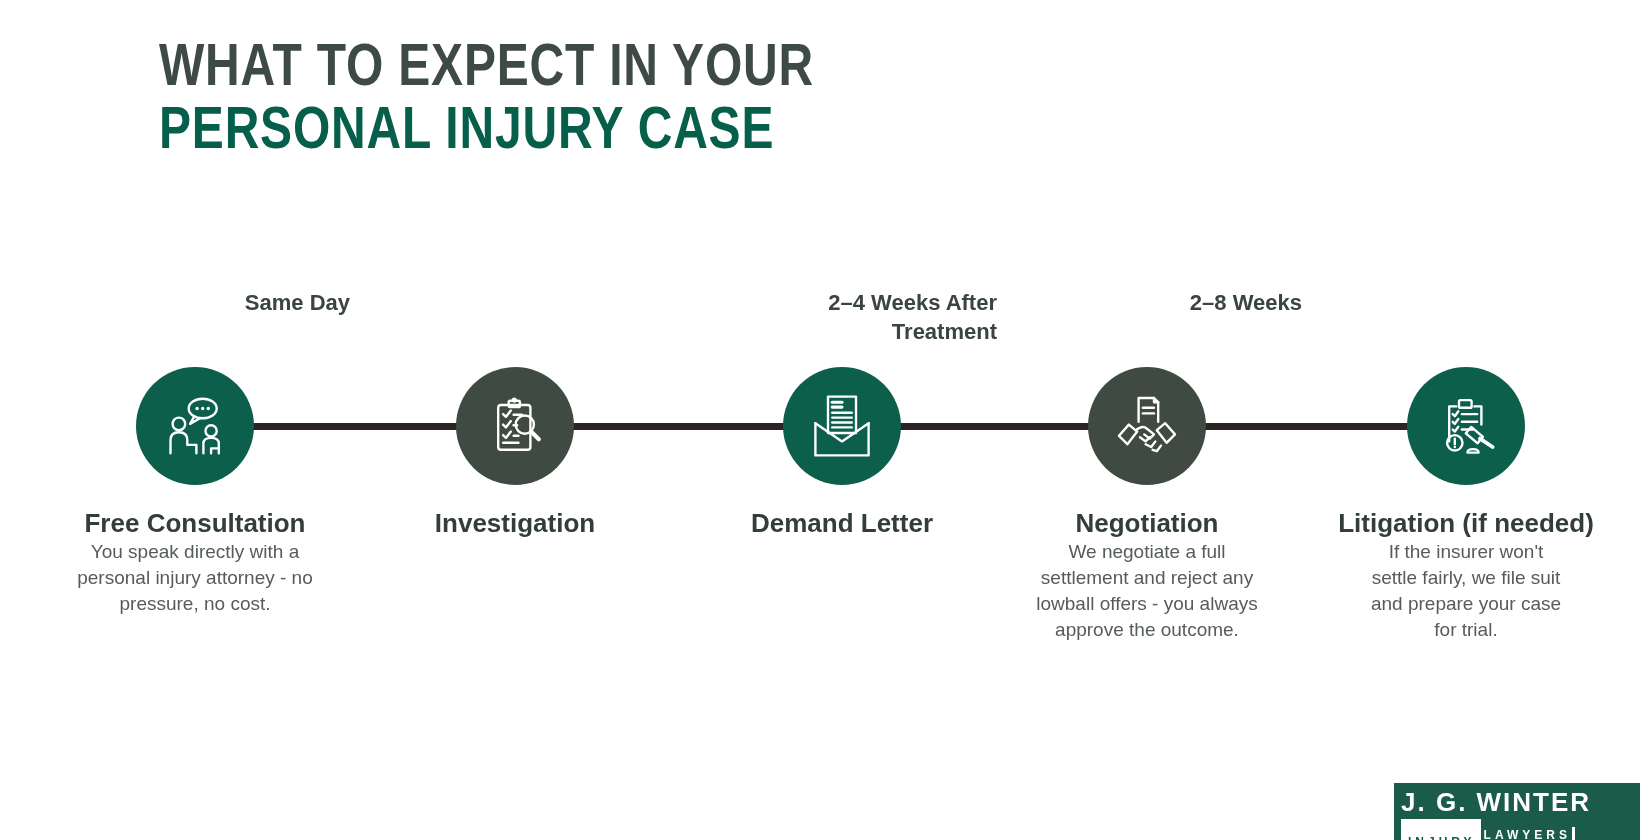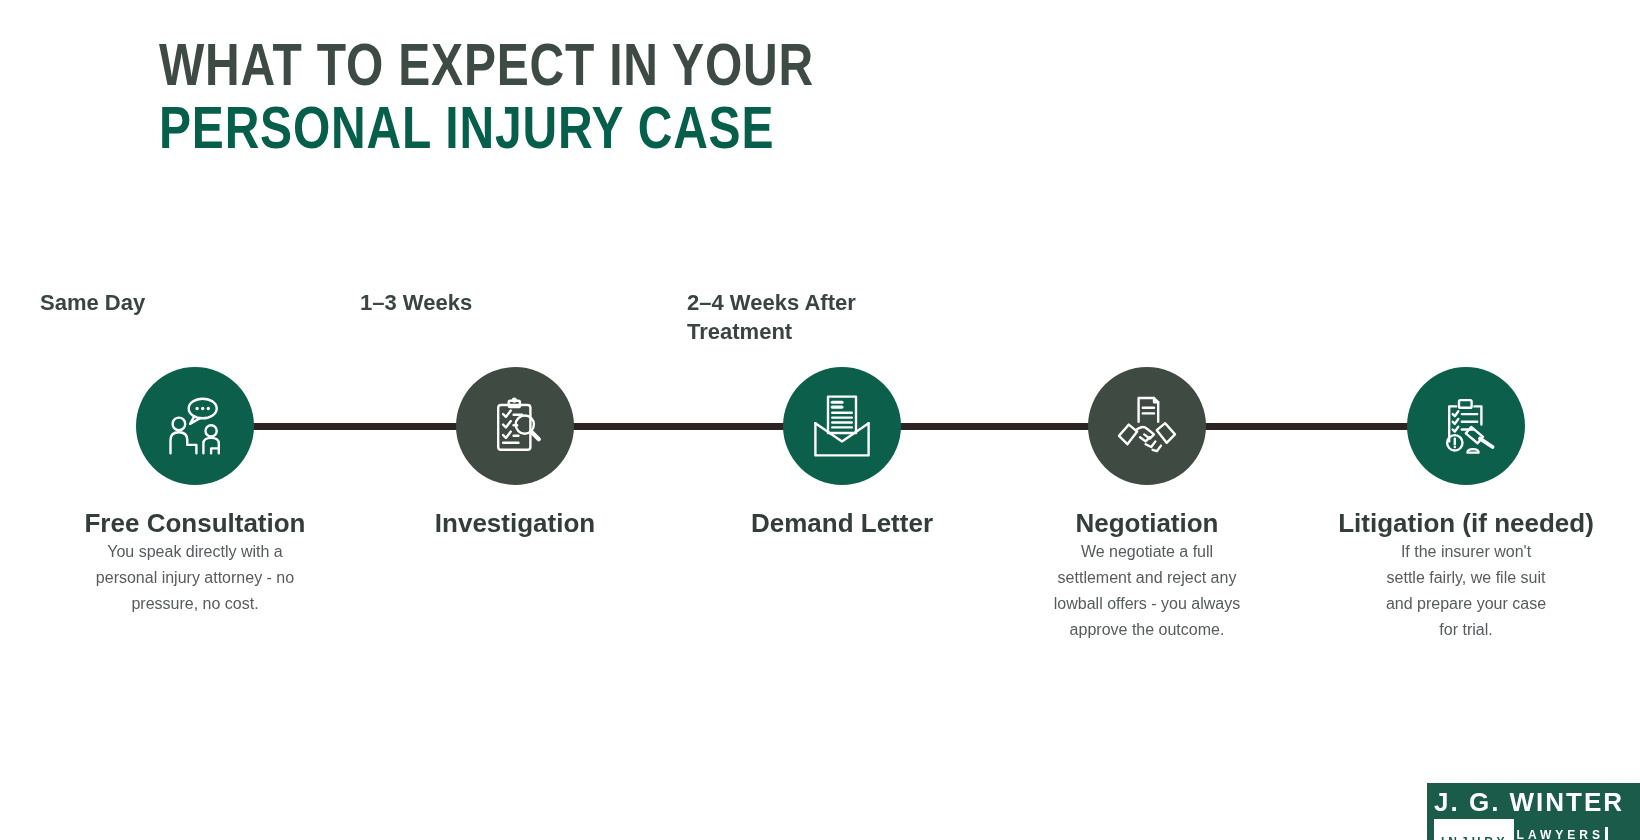--- a/index.html
+++ b/index.html
@@ -19,49 +19,49 @@
   .title-line.dark  { color:#3e4b44; }
   .title-line.green { color:#065f4b; }
   
   .timeline-line {
     position:absolute; top:423px; left:195px; width:1271px; height:7px;
     background:#2b2422; border-radius:2px;
   }
   .step { position:absolute; top:0; width:310px; height:840px; }
   .step-date {
     position:absolute; top:288px; left:0; width:100%;
-    text-align:left; font-weight:700; font-size:22px; line-height:29px;
+    text-align:right; font-weight:700; font-size:22px; line-height:29px;
     color:#3a4440; white-space:pre-line;
   }
   .step-circle {
     position:absolute; top:367px; left:50%; margin-left:-59px;
     width:118px; height:118px; border-radius:50%;
     display:flex; align-items:center; justify-content:center;
   }
   .step-circle.green { background:#0c5f4b; }
   .step-circle.dark  { background:#3e4a42; }
   .step-circle svg { width:70px; height:70px; display:block; }
   .step-title {
     position:absolute; top:509px; left:0; width:100%;
     text-align:center; font-weight:700; font-size:26px; line-height:28px;
     color:#333e3a;
   }
   .step-desc {
     position:absolute; top:539px; left:0; width:100%;
-    text-align:center; font-size:16px; line-height:26px;
+    text-align:center; font-size:19px; line-height:26px;
     color:#565b5d; white-space:pre-line;
   }
   .s1 { left:40px;  }  
   .s2 { left:360px; }  
   .s3 { left:687px; }  
   .s4 { left:992px; }  
   .s5 { left:1311px;}  
   
   .logo {
-    position:absolute; right:0; bottom:0; width:213px; height:57px;
+    position:absolute; right:0; bottom:0; width:246px; height:57px;
     background:#1a5b49; padding:4px 0 0 7px; overflow:hidden;
   }
   .logo-name {
     color:#ffffff; font-weight:700; font-size:26px; line-height:30px;
     letter-spacing:2px; white-space:nowrap;
   }
   .logo-row { display:flex; align-items:center; margin-top:2px; }
   .logo-injury {
     background:#ffffff; color:#1a5b49; font-weight:700; font-size:12px;
     letter-spacing:4px; padding:16px 5px 2px 7px; line-height:14px;
@@ -103,21 +103,20 @@
         <path class="ico" d="M73,89 L73,82 L84,82"></path>
       </svg>
     </div>
     <div class="step-title">Free Consultation</div>
     <div class="step-desc">You speak directly with a
 personal injury attorney - no
 pressure, no cost.</div>
   </div>
 
   <div class="step s2">
-    <div class="step-date">1–3 Weeks</div>
     <div class="step-circle dark">
       <svg viewBox="0 0 100 100">
         <rect class="ico" x="26" y="20" width="46" height="64" rx="4"></rect>
         <rect class="ico" x="41" y="14" width="16" height="9" rx="2"></rect>
         <circle class="ico" cx="49" cy="13" r="2"></circle>
         <path class="ico" d="M33,33 L37,37 L44,28"></path>
         <line class="ico" x1="48" y1="34" x2="60" y2="34"></line>
         <path class="ico" d="M33,48 L37,52 L44,43"></path>
         <line class="ico" x1="48" y1="49" x2="53" y2="49"></line>
         <path class="ico" d="M33,63 L37,67 L44,58"></path>
@@ -143,20 +142,21 @@
         <line class="ico" x1="36" y1="45" x2="64" y2="45"></line>
         <line class="ico" x1="36" y1="52" x2="64" y2="52"></line>
         <path class="ico" d="M12,46 L12,92 L88,92 L88,46"></path>
         <path class="ico" d="M12,46 L50,72 L88,46"></path>
       </svg>
     </div>
     <div class="step-title">Demand Letter</div>
   </div>
 
   <div class="step s4">
+    <div class="step-date">2–8 Weeks</div>
     <div class="step-circle dark">
       <svg viewBox="0 0 100 100">
         <path class="ico" d="M38,44 L38,10 L60,10 L66,16 L66,44"></path>
         <path class="ico" d="M60,10 L60,16 L66,16"></path>
         <line class="ico" x1="44" y1="24" x2="60" y2="24"></line>
         <line class="ico" x1="44" y1="32" x2="60" y2="32"></line>
         <path class="ico" d="M10,64 L24,48 L36,58 L22,76 Z"></path>
         <path class="ico" d="M90,62 L76,46 L64,56 L78,74 Z"></path>
         <path class="ico" d="M34,56 Q44,48 50,54 L60,62 L54,68 L46,62"></path>
         <path class="ico" d="M40,66 L48,72 L54,66"></path>

